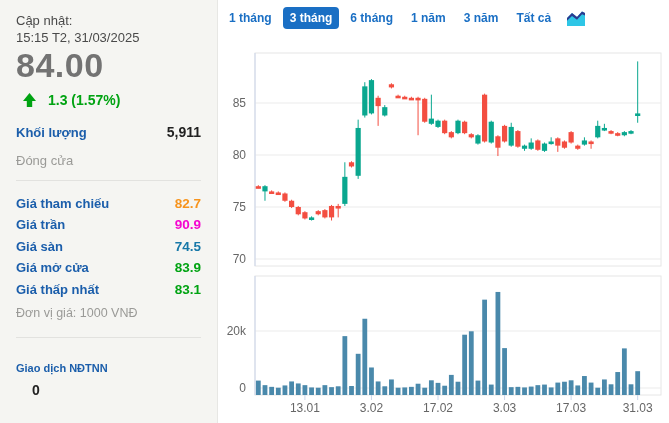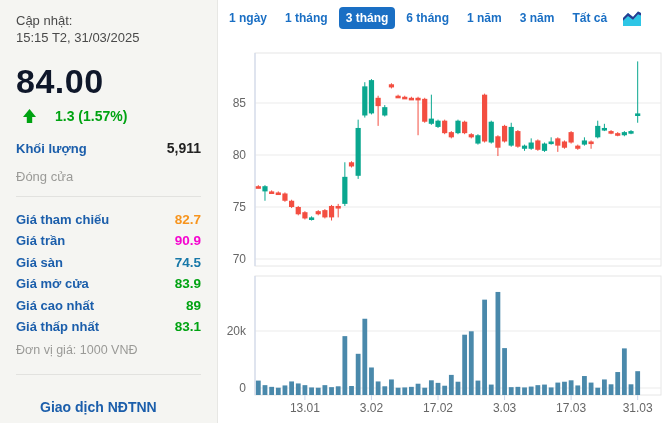--- a/index.html
+++ b/index.html
@@ -10,34 +10,34 @@
     -webkit-font-smoothing:antialiased;
   }
   #stage { position:absolute; left:0; top:0; width:669px; height:423px; }
 
   
   .sidebar {
     position:absolute; left:0; top:0; width:218px; height:423px;
     background:#f5f5f2; border-right:1px solid #e7e7e4; padding:12px 16px 0 16px;
   }
   .updated { font-size:13px; color:#4a4a4a; line-height:1.32; }
-  .price { margin-top:16px; font-size:34px; font-weight:bold; color:#0f172a; letter-spacing:0.5px; }
-  .change-row { margin-top:7px; display:flex; align-items:center; gap:18px; padding-left:6px; }
+  .price { margin-top:0; font-size:34px; font-weight:bold; color:#737373; letter-spacing:0.5px; }
+  .change-row { margin-top:7px; display:flex; align-items:center; gap:11px; padding-left:6px; }
   .change-txt { font-size:14px; font-weight:bold; color:#00a312; }
   .kv { display:flex; justify-content:space-between; align-items:baseline; }
   .kv .k { font-size:13px; font-weight:bold; color:#1b5eab; }
   .kv .v { font-size:14px; font-weight:bold; color:#222;padding-left:16px; }
   .vol-row { margin-top:16px; }
   .muted { font-size:13px; color:#9a9a97; }
   .close-row { margin-top:13px; }
   .divider { height:1px; background:#e2e2df; margin:12px 0 8px 0; }
   .stats .kv { height:21.5px; align-items:flex-end; }
   .stats .kv .v { font-size:13.5px;margin-left:45px; }
   .unit-note { margin-top:9px; font-size:12.5px; color:#9a9a97; }
-  .fx-title { margin-top:24px; font-size:14px; font-weight:bold; color:#1b5eab;margin-left:24px; }
+  .fx-title { margin-top:24px; font-size:11px; font-weight:bold; color:#1b5eab; }
   .fx-row { margin-top:8px; }
 
   
   .tabs {
     position:absolute; left:222px; top:7px; height:22px;
     display:flex; align-items:center; gap:4px;
   }
   .tab {
     font-size:12px; font-weight:bold; color:#1a6fc4; padding:4px 7px;
     border-radius:4px; cursor:pointer; white-space:nowrap;
@@ -88,42 +88,37 @@
         </div>
         <div class="kv">
           <span class="k">Giá sàn</span>
           <span class="v" style="color: rgb(23, 120, 168);">74.5</span>
         </div>
         <div class="kv">
           <span class="k">Giá mở cửa</span>
           <span class="v" style="color: rgb(0, 163, 18);">83.9</span>
         </div>
         <div class="kv">
-          <span class="k">Giá cao nhất</span>
-          <span class="v" style="color: rgb(0, 163, 18);">89</span>
-        </div>
-        <div class="kv">
           <span class="k">Giá thấp nhất</span>
           <span class="v" style="color: rgb(0, 163, 18);">83.1</span>
         </div>
       </div>
 
     <div class="unit-note">Đơn vị giá: 1000 VNĐ</div>
 
     <div class="divider" style="margin-top:17px;"></div>
 
     <div class="fx-title">Giao dịch NĐTNN</div>
     <div class="kv fx-row">
 
       <span class="v">0</span>
     </div>
   </div>
 
   <div class="tabs" id="tabs">
-      <div class="tab">1 ngày</div>
       <div class="tab">1 tháng</div>
       <div class="tab selected">3 tháng</div>
       <div class="tab">6 tháng</div>
       <div class="tab">1 năm</div>
       <div class="tab">3 năm</div>
       <div class="tab">Tất cả</div>
       <div class="chart-type-btn">
         <svg width="20" height="17" viewBox="0 0 20 17">
           <path d="M1 16 V8 L6 3 L11 7 L16 1.5 L19 3 V16 Z" fill="#2ec6e6"></path>
           <path d="M1 8 L6 3 L11 7 L16 1.5 L19 3 L19 5.5 L16 4.2 L11 9.8 L6 6 L1 10.8 Z" fill="#2b3a8f"></path>

